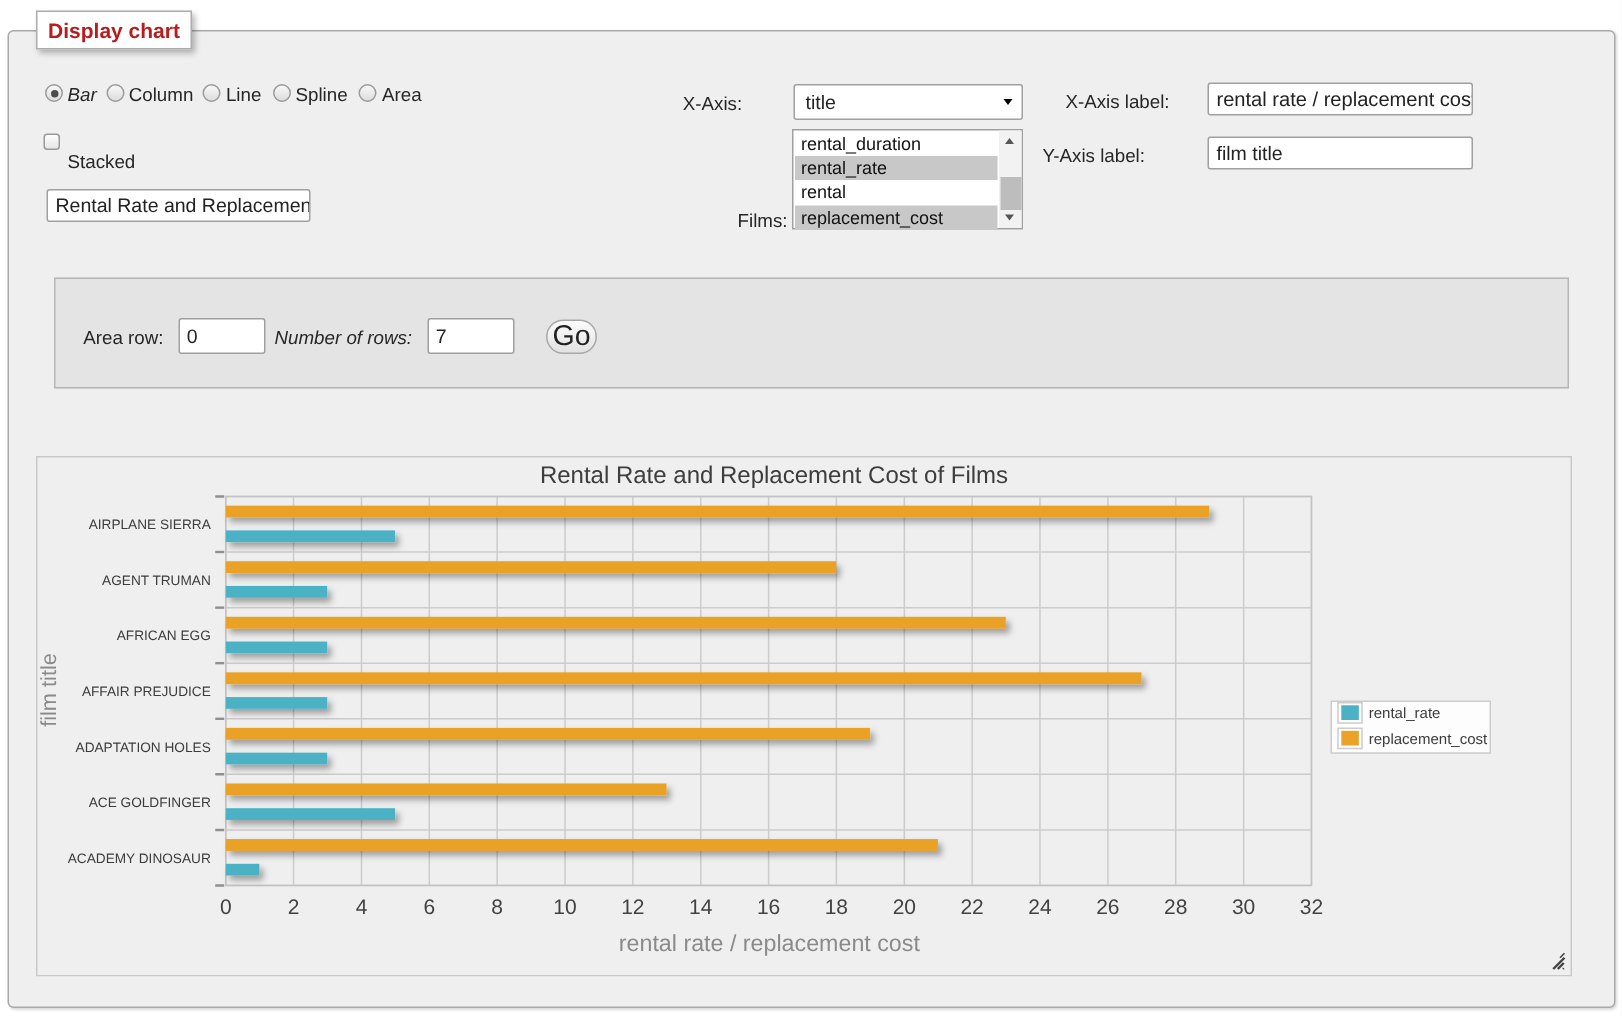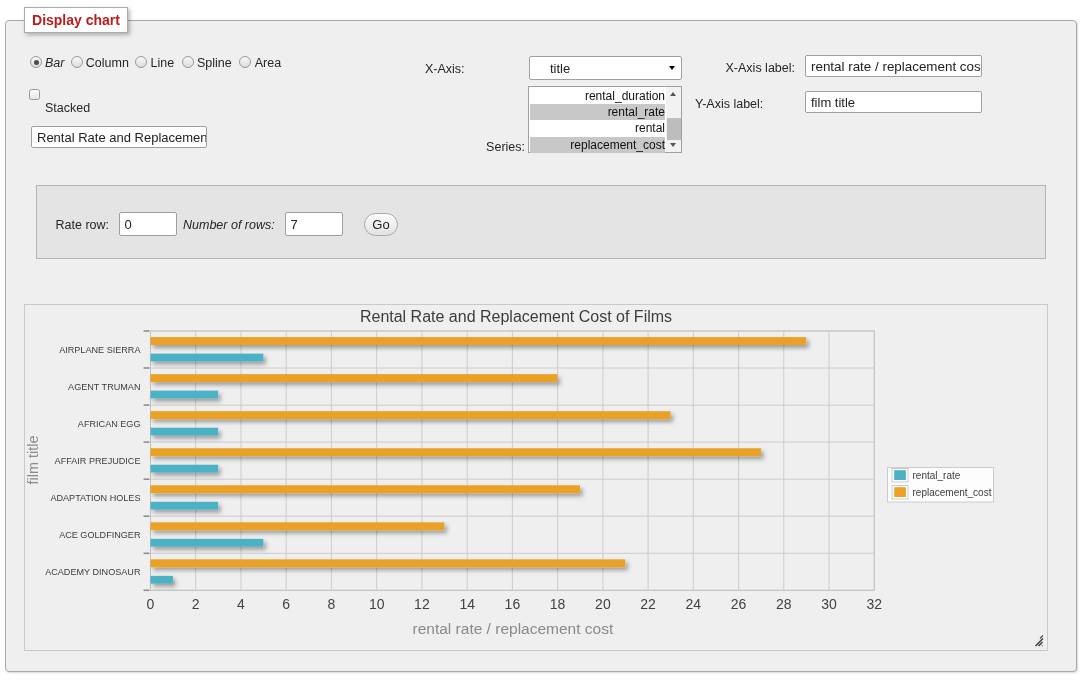--- a/index.html
+++ b/index.html
@@ -1,16 +1,16 @@
 <!DOCTYPE html>
 <html><head><meta charset="utf-8"><style>
 * { margin:0; padding:0; box-sizing:border-box; }
 html,body { width:1081px; height:681px; background:#fff; font-family:"Liberation Sans",sans-serif; }
 #stage { position:relative; width:1081px; height:681px; overflow:hidden; }
-.abs { position:absolute;text-align:right; }
+.abs { position:absolute; }
 .lbl { position:absolute; font-size:12.5px; color:#262626; white-space:nowrap; }
 .inp { position:absolute; background:#fff; border:1px solid #a0a0a0; border-radius:2px;
        font-size:13px; color:#222; white-space:nowrap; overflow:hidden; }
 .inp span { position:absolute; left:5px; top:50%; transform:translateY(-50%); }
 .radio { position:absolute; width:12px; height:12px; border:1px solid #9a9a9a; border-radius:50%;
          background:linear-gradient(#f8f8f8,#ddd); }
 .radio.on::after { content:""; position:absolute; left:2.5px; top:2.5px; width:5px; height:5px;
          border-radius:50%; background:#4a4a4a; }
 </style></head>
 <body>
@@ -35,64 +35,64 @@
 <div class="lbl" style="left:254.7px;top:55.5px;">Area</div>
 
 <div class="abs" style="left:29px;top:88.5px;width:11px;height:11px;border:1px solid #999;border-radius:2.5px;
      background:linear-gradient(#fdfdfd,#e6e6e6);"></div>
 <div class="lbl" style="left:45px;top:88px;margin-top:13px;">Stacked</div>
 
 <div class="inp" style="left:31px;top:126px;width:176px;height:22px;">
       <span>Rental Rate and Replacement Cost of Films</span>
     </div>
 
-<div class="lbl" style="left:425px;top:61.5px;width:100px;text-align:left;">X-Axis:</div>
+<div class="lbl" style="left:425px;top:61.5px;width:100px;text-align:center;">X-Axis:</div>
 <div class="inp" style="left:529px;top:56px;width:153px;height:24px;">
-      <span style="left:20px;">title</span>
+      <span style="left:7px;">title</span>
   <i style="position:absolute;right:6px;top:9px;width:0;height:0;border-left:3.5px solid transparent;
      border-right:3.5px solid transparent;border-top:4.8px solid #000;"></i>
     </div>
 
-<div class="lbl" style="left:425px;top:140px;width:100px;text-align:right;">Series:</div>
+<div class="lbl" style="left:425px;top:140px;width:100px;text-align:right;">Films:</div>
 <div class="abs" style="left:528px;top:86px;width:154px;height:67px;background:#fff;border:1px solid #a0a0a0;">
   <div style="position:absolute;left:1px;top:1px;right:16px;font-size:12px;color:#111;">
     <div style="height:16.2px;padding:1px 0 0 4px;">rental_duration</div>
     <div style="height:16.2px;padding:1px 0 0 4px;background:#c8c8c8;">rental_rate</div>
     <div style="height:16.2px;padding:1px 0 0 4px;">rental</div>
     <div style="height:16.2px;padding:1px 0 0 4px;background:#c8c8c8;">replacement_cost</div>
   </div>
   <div style="position:absolute;top:0;right:0;width:15px;height:65px;background:#f2f2f2;">
     <i style="position:absolute;left:3.5px;top:5px;width:0;height:0;border-left:3.5px solid transparent;
        border-right:3.5px solid transparent;border-bottom:4.5px solid #565656;"></i>
     <div style="position:absolute;left:0.5px;top:30.5px;width:14px;height:22px;background:#bdbdbd;"></div>
     <i style="position:absolute;left:3.5px;bottom:5px;width:0;height:0;border-left:3.5px solid transparent;
        border-right:3.5px solid transparent;border-top:4.5px solid #565656;"></i>
   </div>
 </div>
 
-<div class="lbl" style="left:695px;top:60.5px;width:100px;text-align:right;">X-Axis label:</div>
+<div class="lbl" style="left:695px;top:60.5px;width:100px;text-align:center;">X-Axis label:</div>
 <div class="inp" style="left:805px;top:55px;width:177px;height:22px;">
       <span style="font-size:13.4px;">rental rate / replacement cost</span>
     </div>
 <div class="lbl" style="left:695px;top:96.5px;width:100px;">Y-Axis label:</div>
 <div class="inp" style="left:805px;top:91px;width:177px;height:22px;">
       <span>film title</span>
     </div>
 
 <div class="abs" style="left:36px;top:185px;width:1010px;height:74px;background:#e4e4e4;border:1px solid #b5b5b5;"></div>
-<div class="lbl" style="left:55.5px;top:218px;">Rate row:</div>
+<div class="lbl" style="left:55.5px;top:218px;">Area row:</div>
 <div class="inp" style="left:118.5px;top:212px;width:58px;height:24px;">
       <span>0</span>
     </div>
 <div class="lbl" style="left:183px;top:218px;font-style:italic;">Number of rows:</div>
 <div class="inp" style="left:284.5px;top:212px;width:58px;height:24px;">
       <span>7</span>
     </div>
 <div class="abs" style="left:364px;top:213px;width:34px;height:23px;border:1px solid #a8a8a8;border-radius:11.5px;
-     background:linear-gradient(#fcfcfc,#e2e2e2);font-size:13px;color:#222;text-align:center;line-height:21px;">Go</div>
+     background:linear-gradient(#fcfcfc,#e2e2e2);font-size:19px;color:#222;text-align:center;line-height:21px;">Go</div>
 
 <div class="abs" style="left:24px;top:304px;width:1024px;height:347px;">
 <svg id="chart" width="1024" height="347" viewBox="0 0 1024 347">
 <defs>
           <filter id="bsh" x="-20%" y="-60%" width="160%" height="260%">
             <feDropShadow dx="2.6" dy="3.1" stdDeviation="2.1" flood-color="#000" flood-opacity="0.34"></feDropShadow>
           </filter>
         </defs>
 <text x="492" y="17.7" text-anchor="middle" font-size="16" fill="#3d3d3d">Rental Rate and Replacement Cost of Films</text>
 <rect x="0.5" y="0.5" width="1023" height="346" fill="none" stroke="#c9c9c9"></rect>

